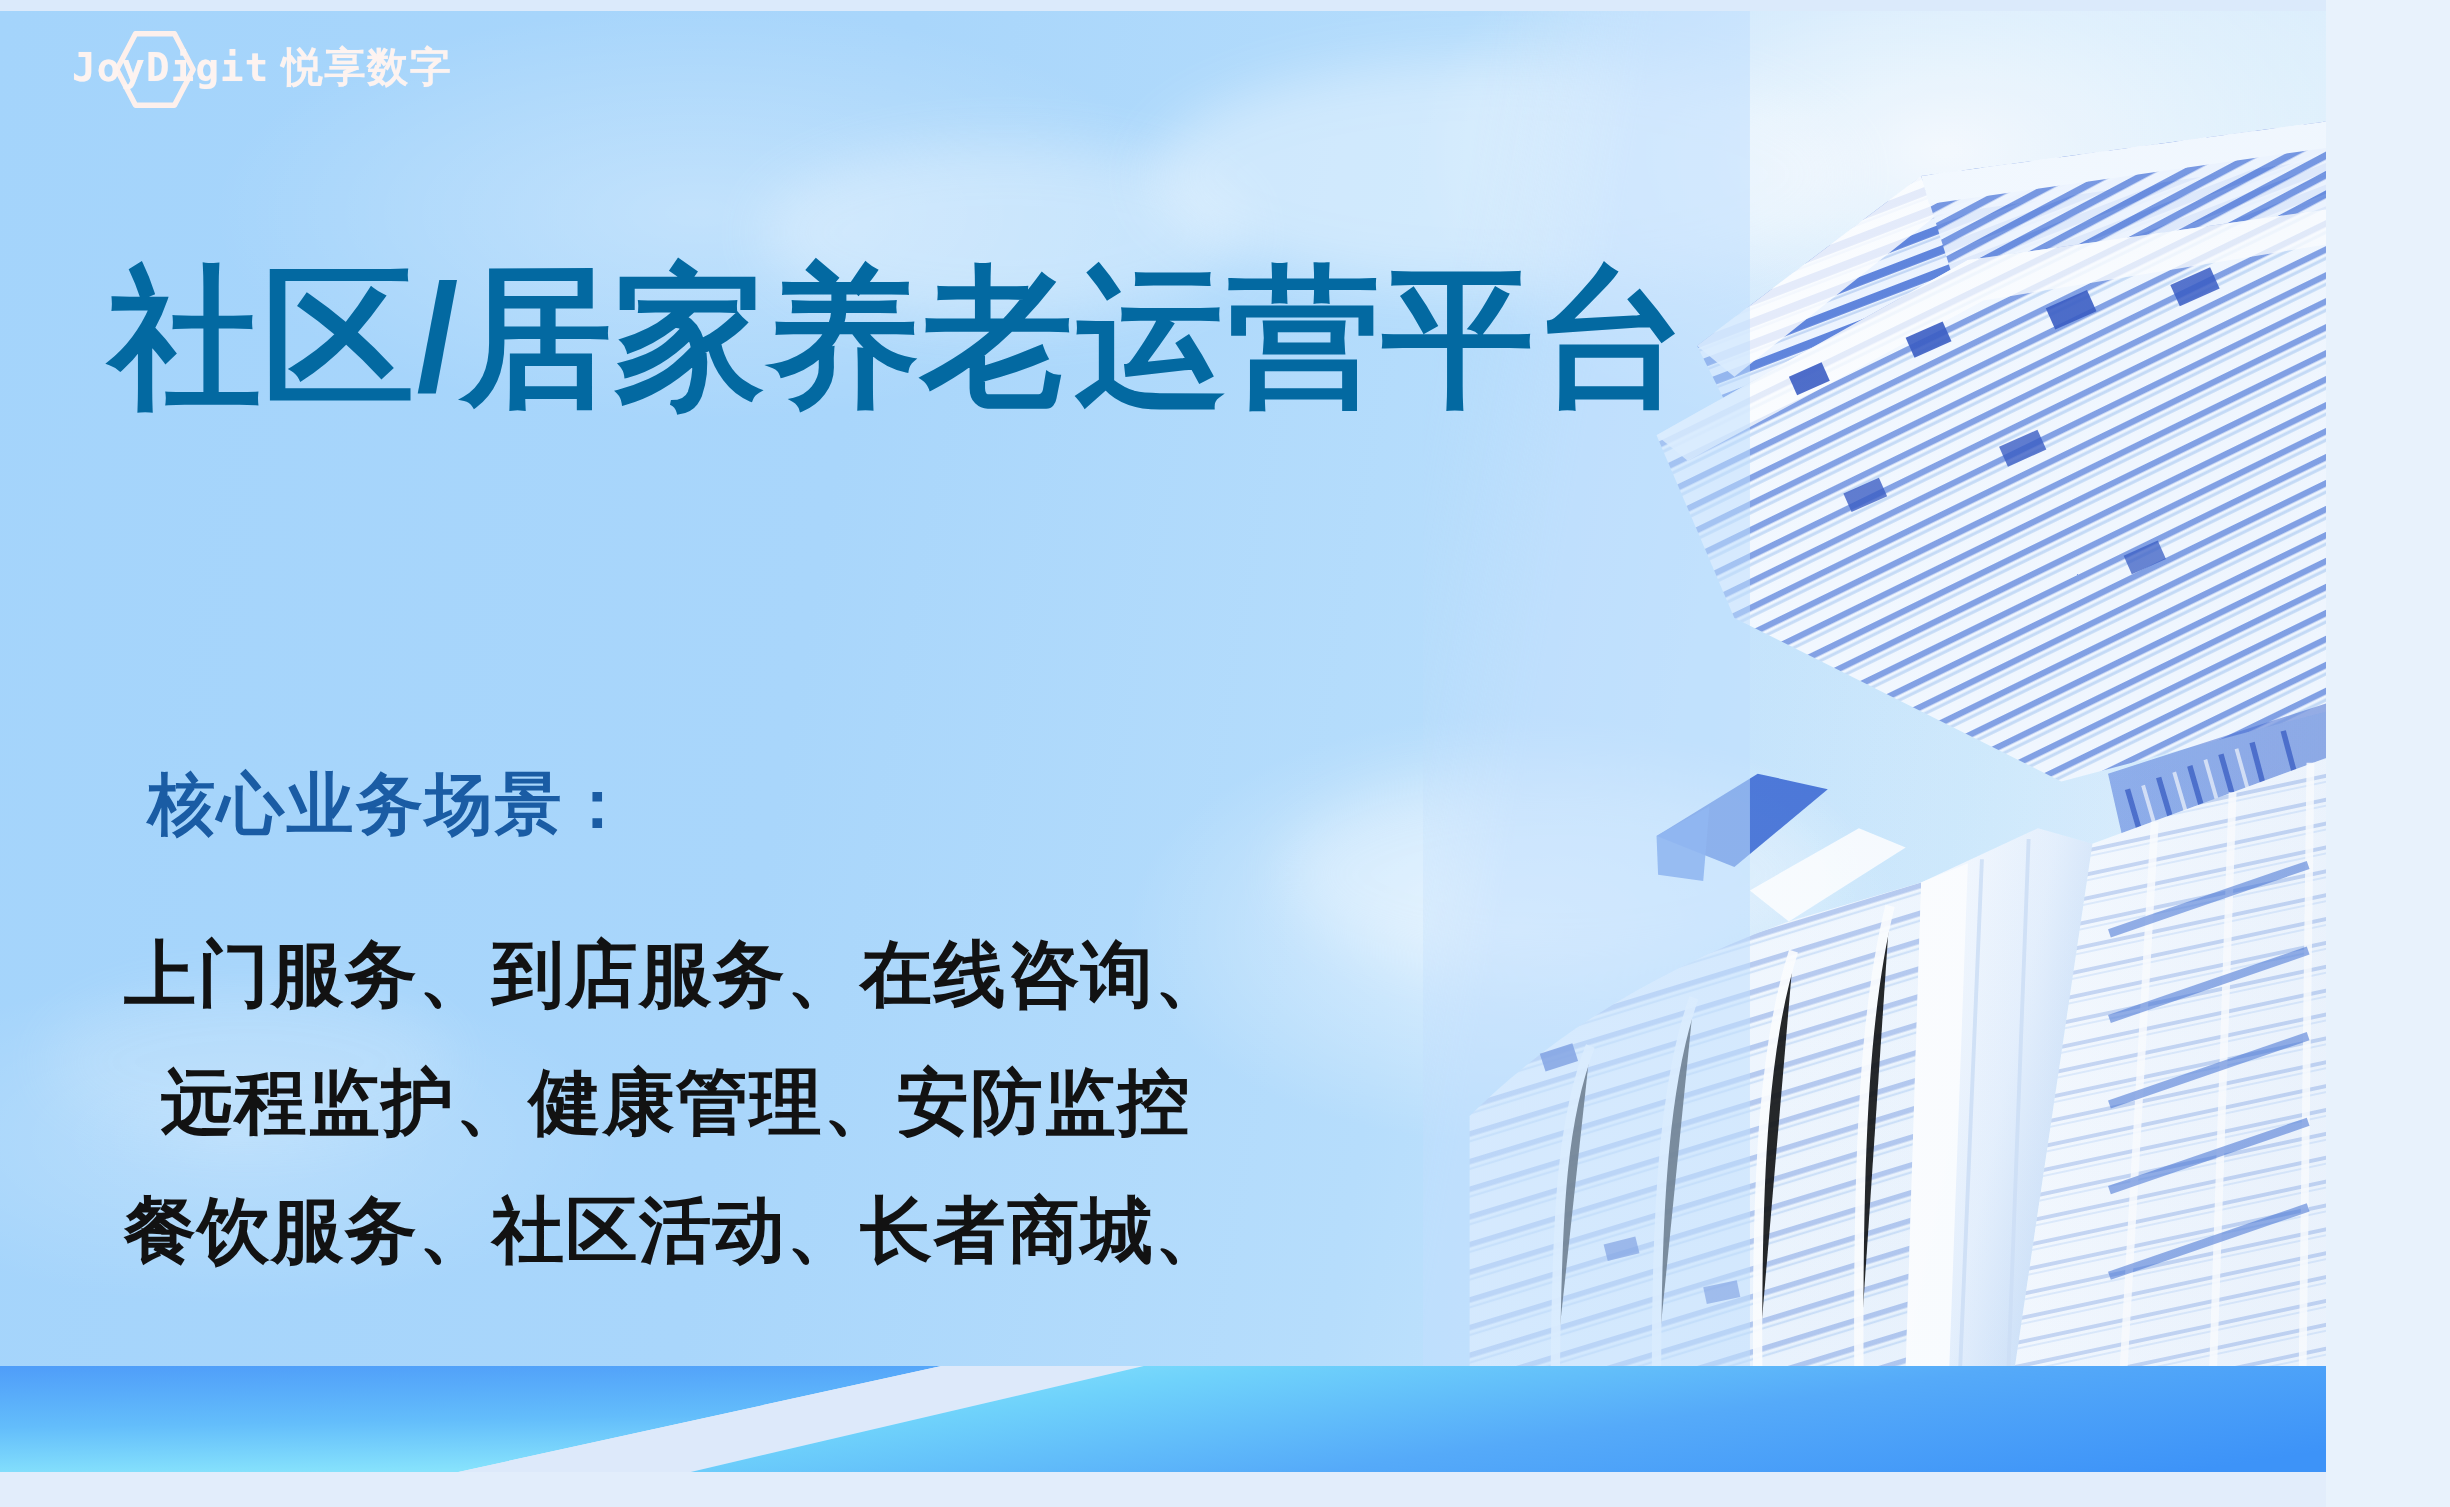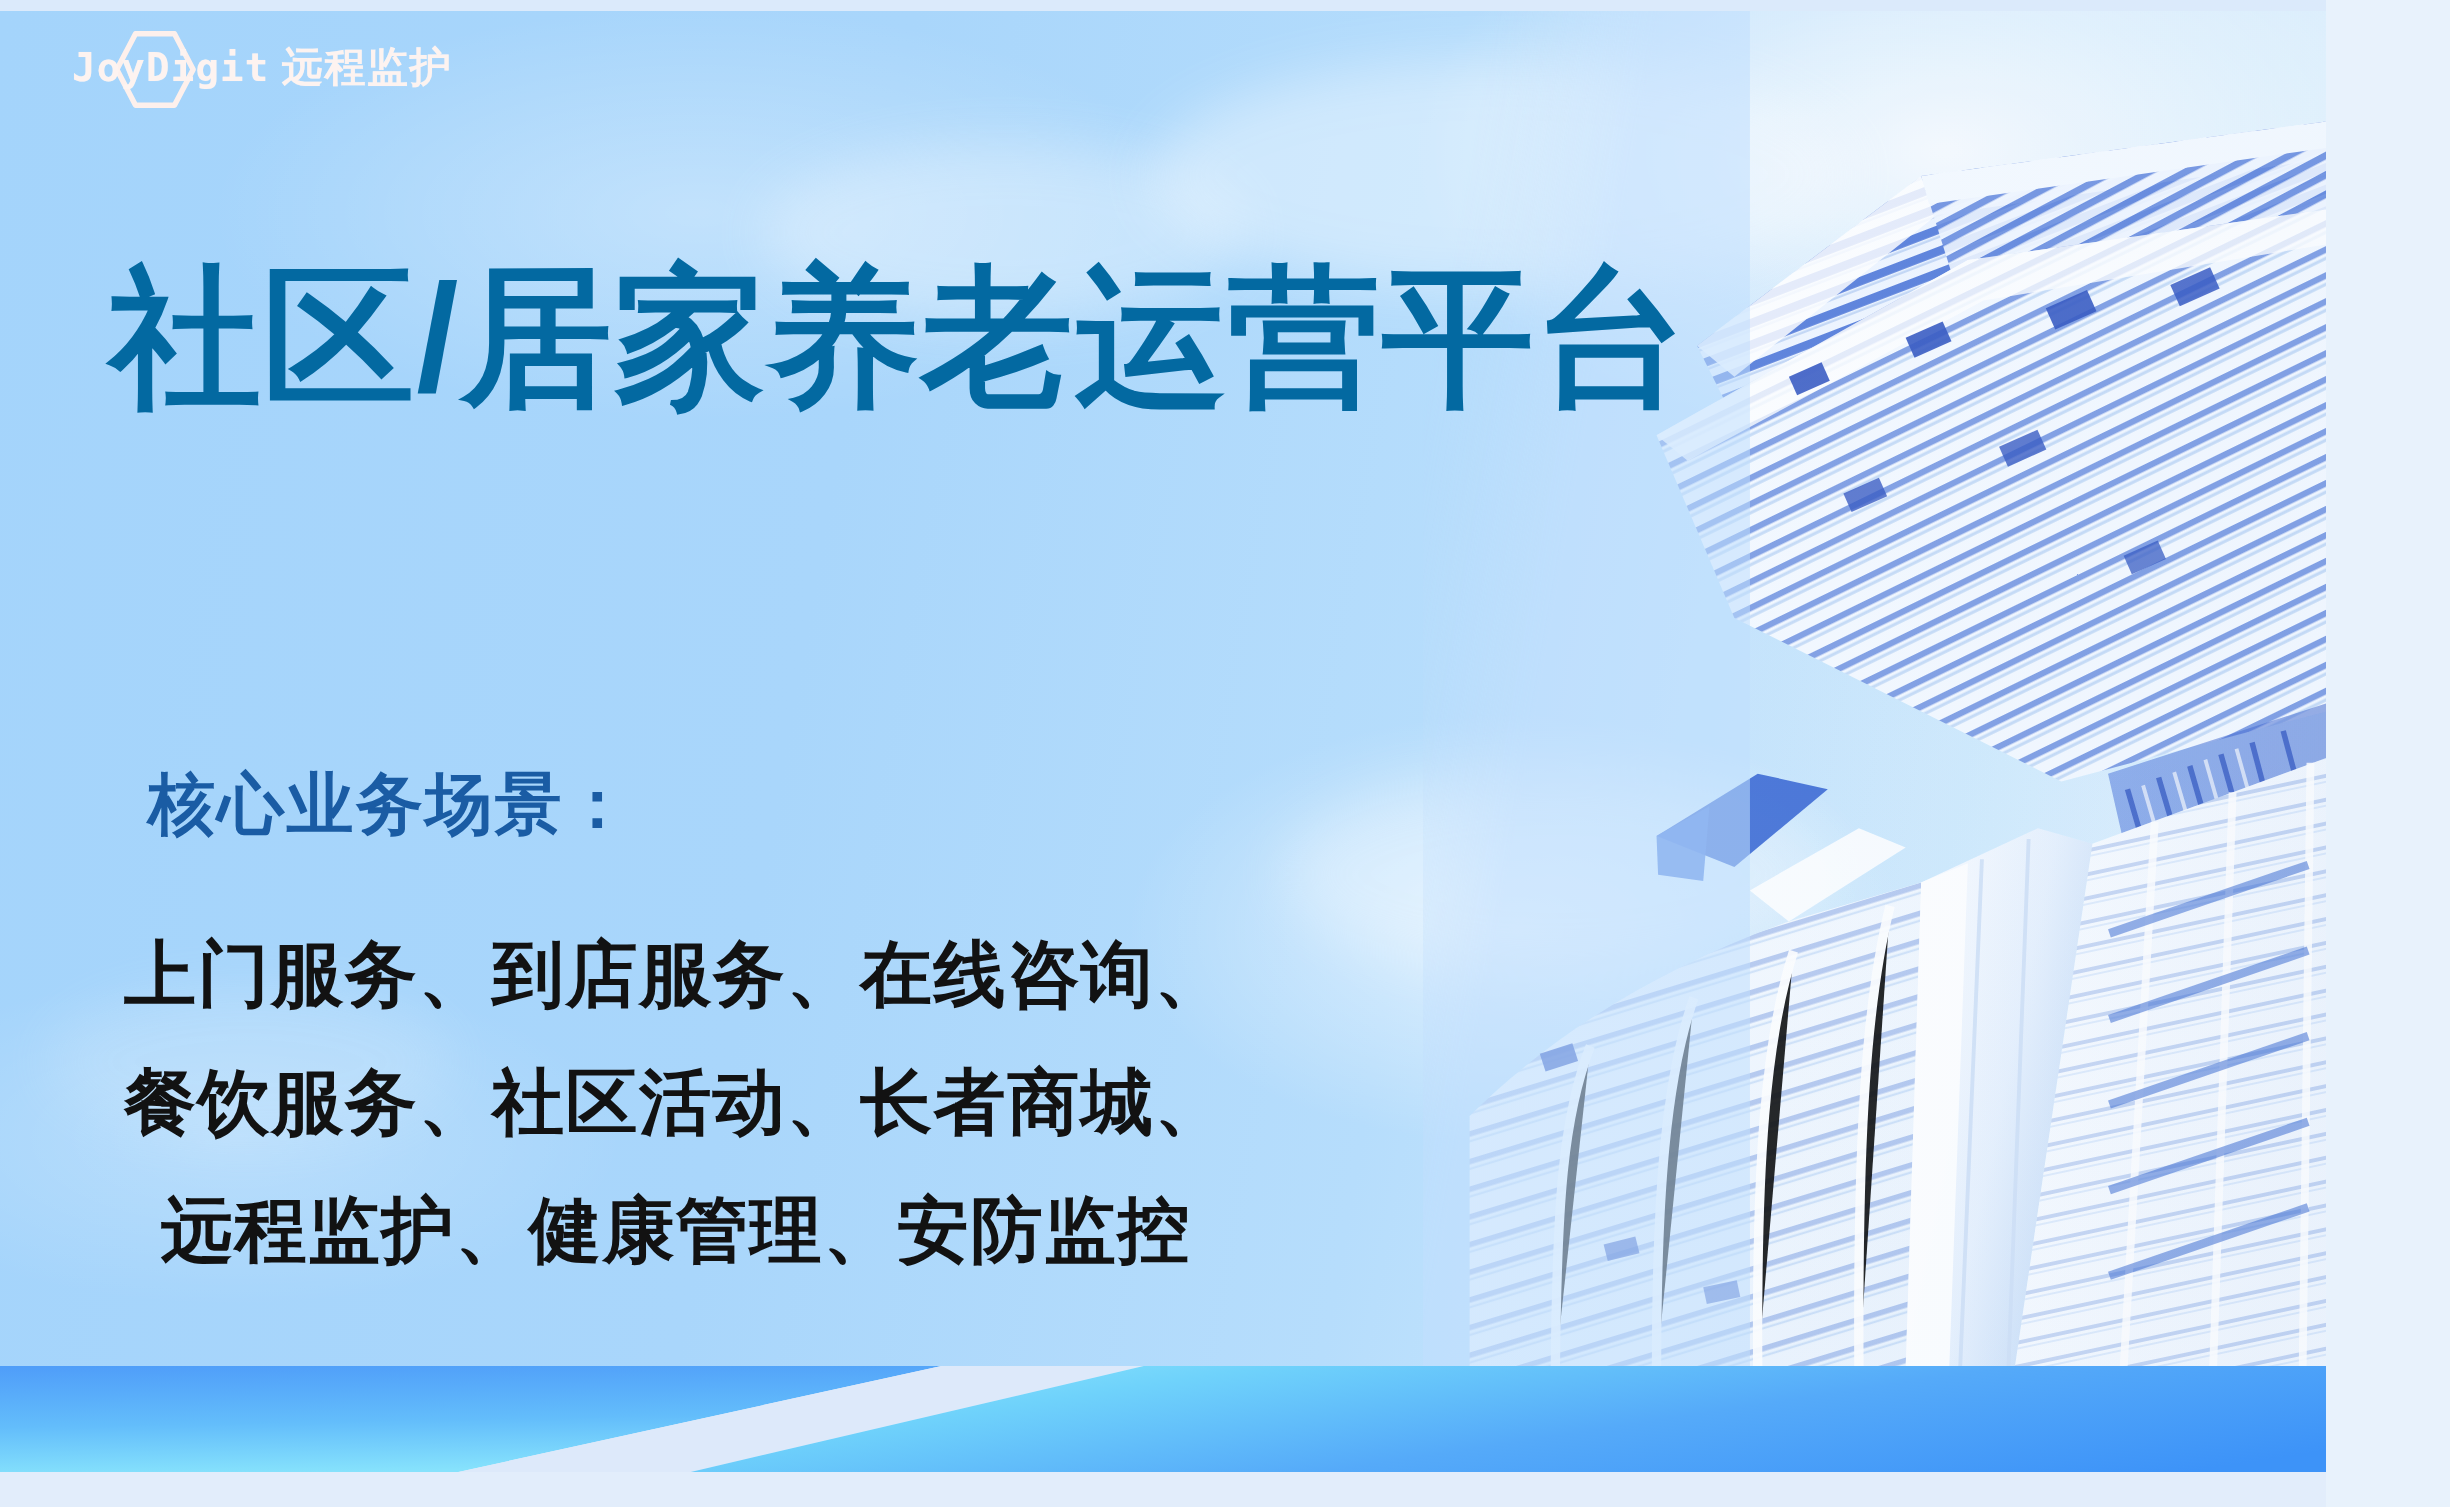--- a/index.html
+++ b/index.html
@@ -313,32 +313,32 @@
   </div>
 
   <div class="logo-wrap">
     <span class="hexmark">
       <svg viewBox="0 0 110 104" aria-hidden="true">
         <polygon points="30,6 80,6 104,52 80,98 30,98 6,52" fill="none" stroke="#fdf0ec" stroke-width="7" stroke-linejoin="round"></polygon>
       </svg>
     </span>
     <span class="logo-text">
       <span class="logo-latin">JoyDigit</span>
-      <span class="logo-cn">远程监护</span>
+      <span class="logo-cn">悦享数字</span>
     </span>
   </div>
 
   <h1 class="headline">社区/居家养老运营平台</h1>
 
   <div class="section-label">核心业务场景：</div>
 
   <div class="scenes">
     <span class="line">上门服务、到店服务、在线咨询、</span>
+    <span class="line">远程监护、健康管理、安防监控</span>
     <span class="line">餐饮服务、社区活动、长者商城、</span>
-    <span class="line">远程监护、健康管理、安防监控</span>
   </div>
 
   <div class="band">
     <svg viewBox="0 0 3149 182" preserveAspectRatio="none" aria-hidden="true">
       <defs>
         <linearGradient id="bandLeft" x1="0" y1="0" x2="0.15" y2="1">
           <stop offset="0%" stop-color="#4f9df9"></stop>
           <stop offset="55%" stop-color="#63bdfb"></stop>
           <stop offset="100%" stop-color="#86e2fc"></stop>
         </linearGradient>

